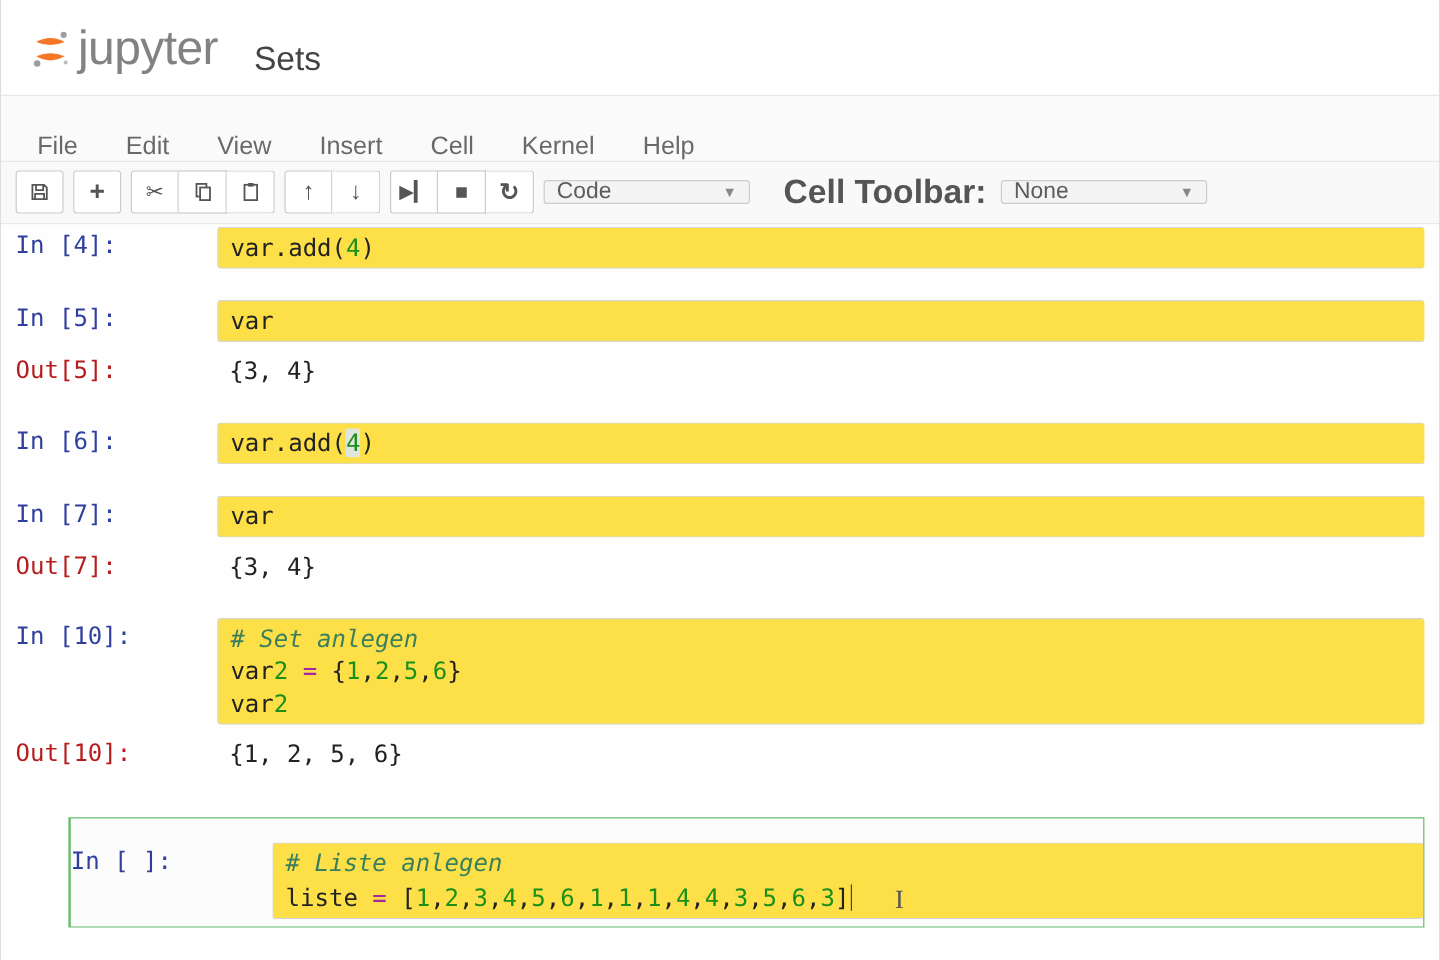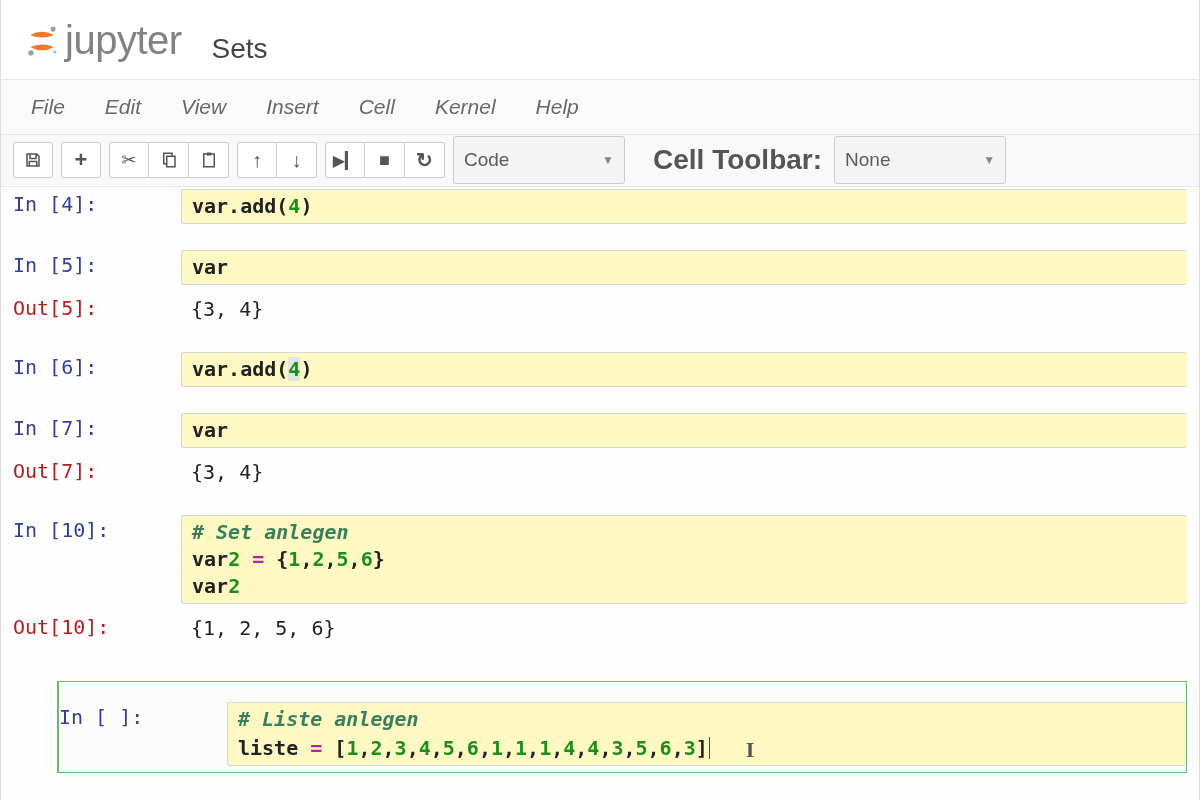--- a/index.html
+++ b/index.html
@@ -50,23 +50,22 @@
     color: #8c8c8c;
   }
   
   .menubar {
     background: #fafafa;
     border-top: 1px solid #e7e7e7;
     border-bottom: 1px solid #e7e7e7;
     padding: 0 30px;
     height: 56px;
     display: flex;
-    align-items: center;
+    align-items: flex-end;
     gap: 40px;
-    font-style: italic;
   }
   .menu-item {
     font-size: 21px;
     color: #696969;
     cursor: pointer;
   }
   
   .toolbar {
     background: #f9f9f9;
     border-bottom: 1px solid #e7e7e7;
@@ -83,21 +82,21 @@
     width: 40px; height: 36px;
     display: flex; align-items: center; justify-content: center;
     font-size: 18px; color: #555;
     cursor: pointer;
   }
   .btn-group .tbtn + .tbtn { border-left: none; }
   .btn-group .tbtn:first-child { border-radius: 3px 0 0 3px; }
   .btn-group .tbtn:last-child { border-radius: 0 3px 3px 0; }
   .btn-group .tbtn:only-child { border-radius: 3px; }
   .select {
-    height: 48px;
+    height: 20px;
     border: 1px solid #ccc;
     background: #f4f4f4;
     font-size: 19px;
     color: #5c5c5c;
     padding: 0 34px 0 10px;
     border-radius: 3px;
     position: relative;
     display: flex; align-items: center;
     cursor: pointer;
   }
@@ -143,25 +142,24 @@
   .cell-body {
     flex: 1;
     padding: 3px 10px;
     font-family: Menlo, Monaco, "DejaVu Sans Mono", monospace;
     font-size: 20px;
     color: #222;
     white-space: pre;
     line-height: 1.35;
   }
   .input-area {
-    background: #fef9c3;
+    background: #fde047;
     border: 1px solid #d6d6d6;
     border-radius: 3px;
     border-right: none;
-    font-weight: bold;
   }
   .cell.toprow { margin-top: 0; }
   .gap { height: 14px; }
   
   .tok-comment { color: #3a7f5d; font-style: italic; }
   .tok-num { color: #1a8f1a; }
   .tok-op { color: #a626a4; }
   .highlight-char { background: #dfe6df; border-radius: 2px; }
   .cursor-bar {
     display: inline-block;

